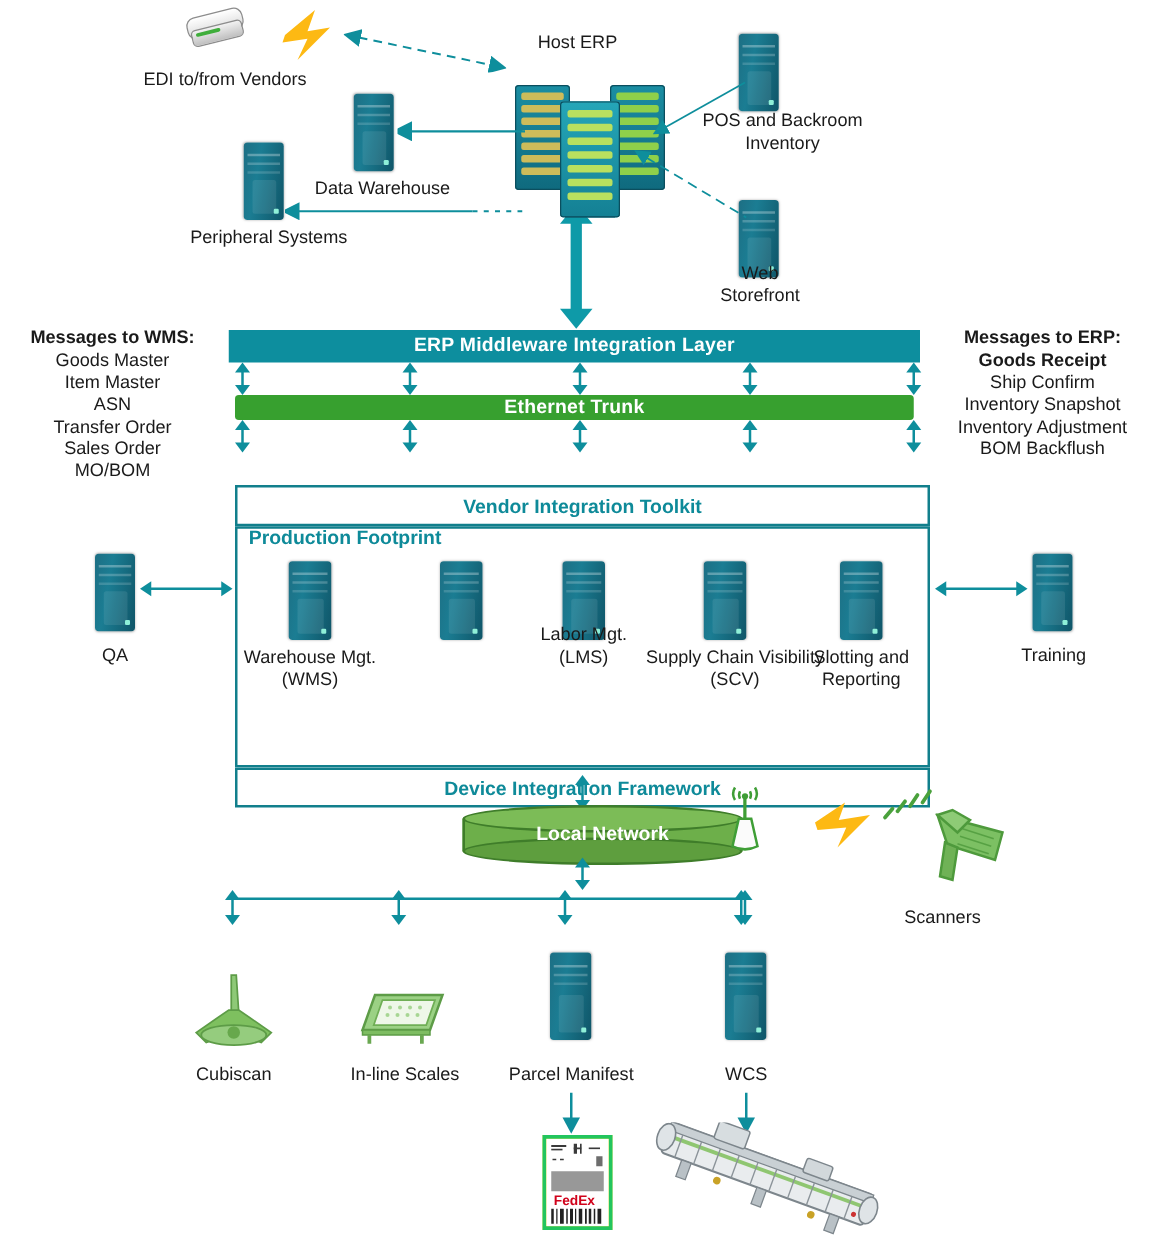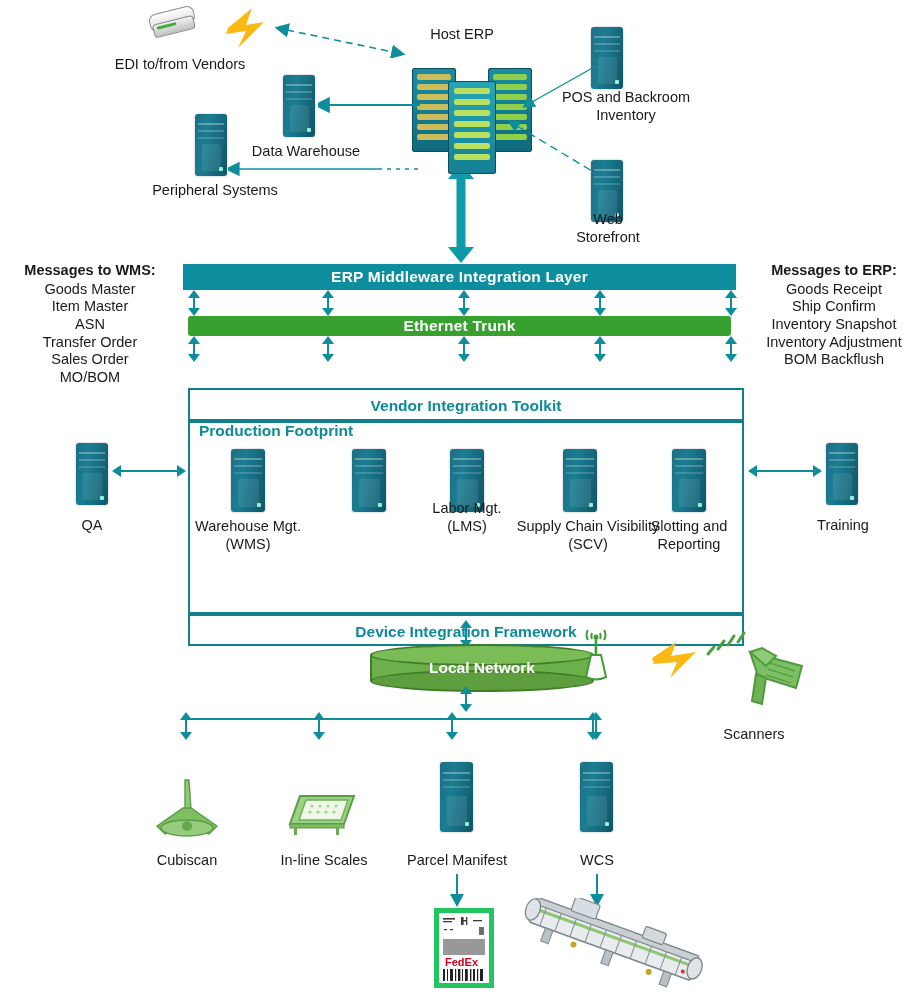--- a/index.html
+++ b/index.html
@@ -86,21 +86,21 @@
        background:#7CBC57;border:2px solid #3f7d2a;box-sizing:border-box;}
   .cyl .bot{position:absolute;left:0;right:0;bottom:0;height:22px;border-radius:50%;
        background:#5E9E3E;border:2px solid #3f7d2a;box-sizing:border-box;}
   .cyl .txt{position:absolute;inset:0;display:flex;align-items:center;justify-content:center;
        color:#fff;font-weight:bold;font-size:15.5px;z-index:4;}
 
   
   .ap{position:absolute;}
   
   .svgwrap{position:absolute;}
-  .fedex-label{position:absolute;background:#fde047;border:5px solid #22c55e;}
+  .fedex-label{position:absolute;background:#fde047;border:3px solid #22c55e;}
 </style>
 </head>
 <body>
 
 <div id="canvas">
 
   <div class="router" style="left:150px;top:10px;">
     <div class="top"></div>
       <div class="bot"></div>
       <div class="grn"></div>
@@ -277,21 +277,21 @@
     <div class="lbl" style="position:static;margin-top:1px;">Goods Master</div>
     <div class="lbl" style="position:static;">Item Master</div>
     <div class="lbl" style="position:static;">ASN</div>
     <div class="lbl" style="position:static;">Transfer Order</div>
     <div class="lbl" style="position:static;">Sales Order</div>
     <div class="lbl" style="position:static;">MO/BOM</div>
   </div>
 
   <div style="position:absolute;left:748px;top:262px;width:172px;text-align:center;">
     <div class="lbl lbl-b" style="position:static;">Messages to ERP:</div>
-    <div class="lbl" style="position:static;margin-top:1px;">Goods Receipt</div>
+    <div class="lbl" style="position:static;margin-top:1px;font-weight:bold;">Goods Receipt</div>
     <div class="lbl" style="position:static;">Ship Confirm</div>
     <div class="lbl" style="position:static;">Inventory Snapshot</div>
     <div class="lbl" style="position:static;">Inventory Adjustment</div>
     <div class="lbl" style="position:static;">BOM Backflush</div>
   </div>
 
   <div class="obox" style="left:188px;top:362px;width:556px;height:33px;">
     <div class="obox-title" style="top:7px;">Vendor Integration Toolkit</div>
   </div>
 

